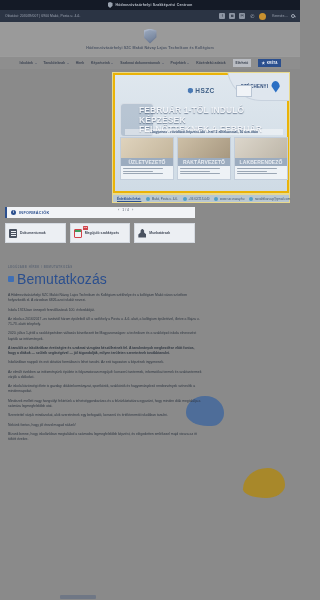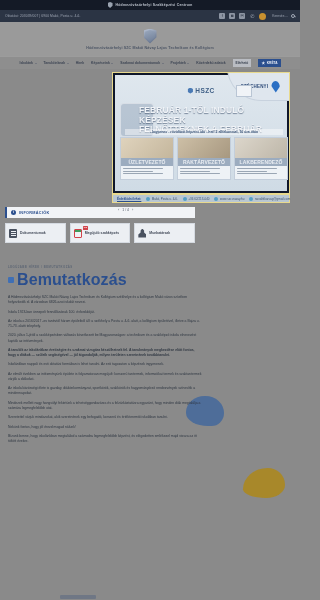--- a/index.html
+++ b/index.html
@@ -184,21 +184,21 @@
   .hero {
     position: relative;
     height: 138px;
     background: #8a8a8a;
     z-index: 20;
   }
   .slide {
     position: absolute;
     left: 112px; top: 3px;
     width: 178px; height: 122px;
-    background: #0f172a;
+    background: #eab308;
     border: 1.2px solid #e8d98d;
     overflow: hidden;
   }
   .slide-inner {
     position: absolute;
     inset: 2px;
     background: linear-gradient(180deg, #dfe7ee 0%, #cfdbe5 100%);
   }
   .hszc {
     position: absolute;
@@ -482,22 +482,22 @@
     align-items: center;
     gap: 3px;
     margin-bottom: 6px;
   }
   .h1ico {
     width: 6px; height: 6px;
     background: #3f6fb5;
     border-radius: 1px;
   }
   .h1 {
-    font-size: 16px;
-    font-weight: 700;
+    font-size: 14px;
+    font-weight: 400;
     color: #2b4f8e;
     letter-spacing: .1px;
   }
   .para {
     font-size: 3.4px;
     line-height: 1.55;
     color: #2f3742;
     margin-bottom: 4px;
     text-align: left;
   }

